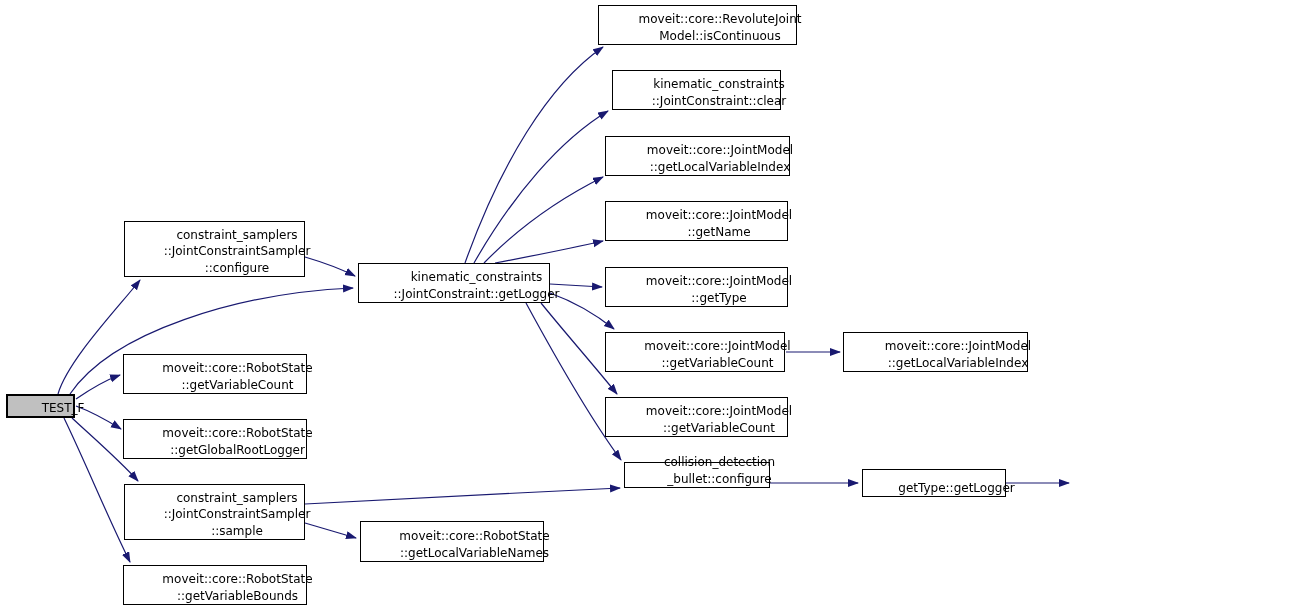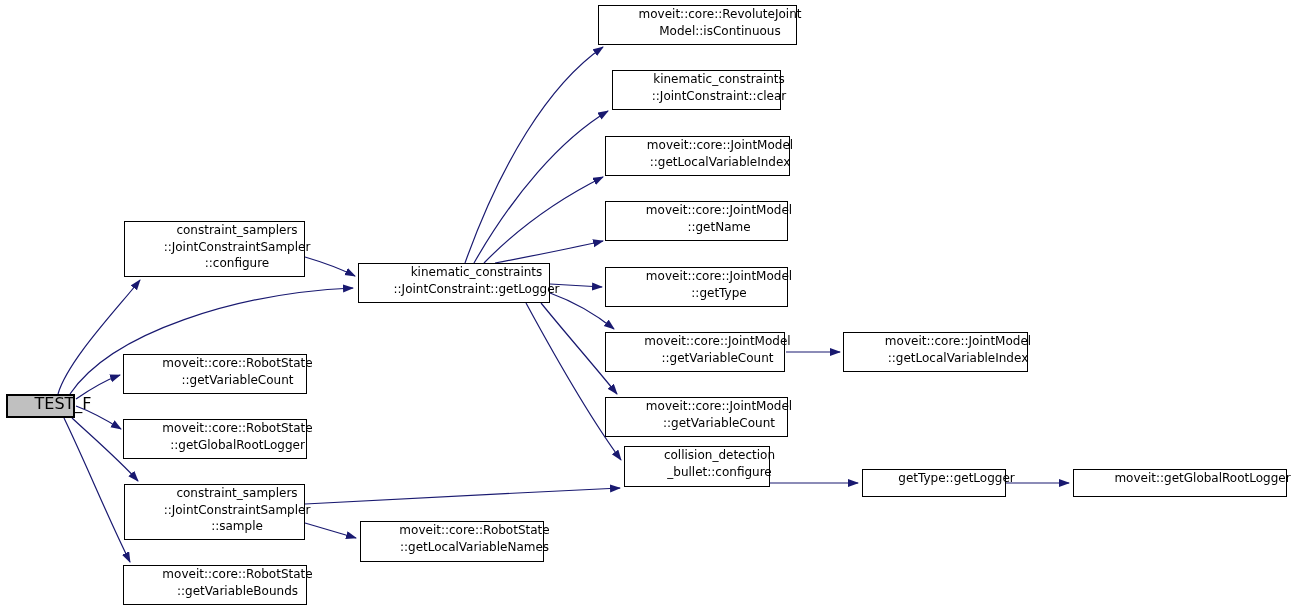--- a/index.html
+++ b/index.html
@@ -28,33 +28,33 @@
     stroke-width: 1.2;
   }
   .node {
     position: absolute;
     box-sizing: border-box;
     background: var(--node-fill, #ffffff);
     border: 1.3px solid var(--node-border, #000000);
     color: var(--text-color, #000000);
     display: flex;
     flex-direction: column;
-    justify-content: flex-start;
+    justify-content: flex-end;
     align-items: center;
     text-align: center;
     font-size: 12px;
     line-height: 16.5px;
     white-space: nowrap;
     cursor: pointer;
     padding-left: 45px;
   }
   .node.hl {
     background: var(--hl-fill, #c0c0c0);
     border-width: 2px;
-    font-size: 16px;
+    font-size: 12px;
   }
   .nl {
     pointer-events: none;
   }
 </style>
 </head>
 <body>
 
 <div id="canvas">
   <svg id="edges-svg" viewBox="0 0 1292 612">
@@ -141,27 +141,24 @@
       <div class="nl">::getType</div>
     </div>
     <div class="node" style="left: 605px; top: 332px; width: 180px; height: 40px;">
       <div class="nl">moveit::core::JointModel</div>
       <div class="nl">::getVariableCount</div>
     </div>
     <div class="node" style="left: 605px; top: 397px; width: 183px; height: 40px;">
       <div class="nl">moveit::core::JointModel</div>
       <div class="nl">::getVariableCount</div>
     </div>
-    <div class="node" style="left: 624px; top: 446px; width: 146px; height: 41px;">
+    <div class="node" style="left: 624px; top: 462px; width: 146px; height: 26px;">
       <div class="nl">collision_detection</div>
       <div class="nl">_bullet::configure</div>
     </div>
     <div class="node" style="left: 843px; top: 332px; width: 185px; height: 40px;">
       <div class="nl">moveit::core::JointModel</div>
       <div class="nl">::getLocalVariableIndex</div>
     </div>
     <div class="node" style="left: 862px; top: 469px; width: 144px; height: 28px;">
       <div class="nl">getType::getLogger</div>
     </div>
-    <div class="node" style="left: 1073px; top: 469px; width: 214px; height: 28px;">
-      <div class="nl">moveit::getGlobalRootLogger</div>
-    </div>
   </div>
 
 </body></html>

